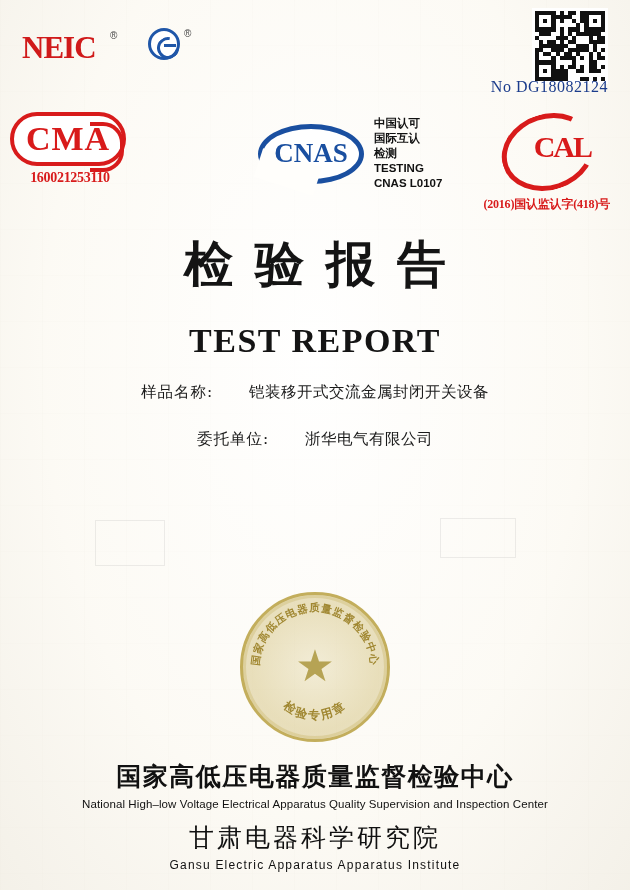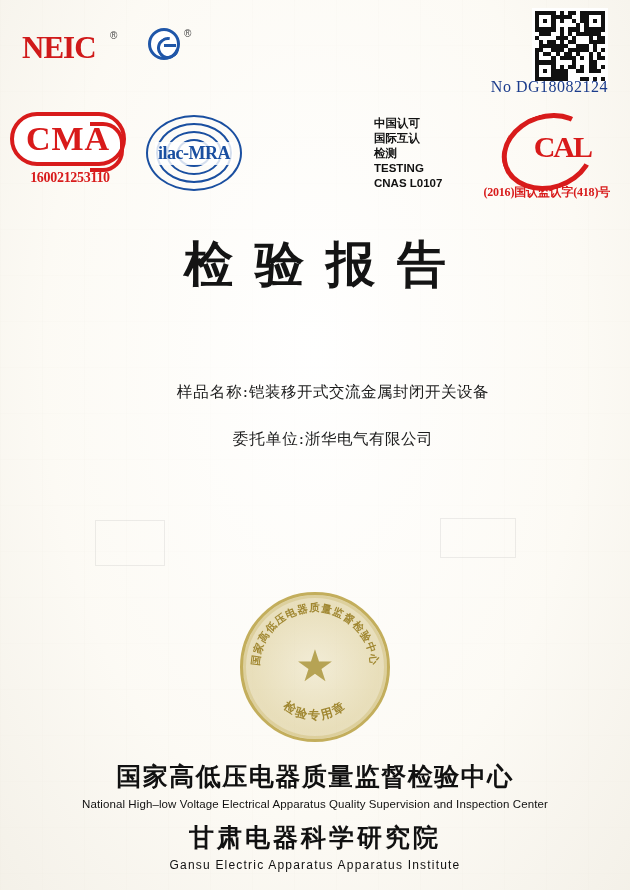--- a/index.html
+++ b/index.html
@@ -229,21 +229,21 @@
   }
   .cal-letters {
     position: absolute; left: 0; right: 0; top: 18px;
     font-family: "Liberation Serif", serif;
     font-weight: bold;
     font-size: 30px;
     color: #d81b1b;
     letter-spacing: -2px;
   }
   .cal-num {
-    margin-top: 0;
+    margin-top: 12px;
     font-family: "Liberation Serif", serif;
     font-weight: bold;
     font-size: 12px;
     color: #d81b1b;
     letter-spacing: -0.2px;
   }
 
   
   .title-cn {
     position: absolute; left: 0; right: 0; top: 232px;
@@ -273,21 +273,21 @@
     display: flex;
     justify-content: center;
     align-items: baseline;
     margin-bottom: 26px;
     font-family: "DejaVu Serif", serif;
     font-size: 15.5px;
     color: #1a1a1a;
   }
   .field .k {
     width: 108px;
-    text-align: right;
+    text-align: left;
     letter-spacing: 1px;
     white-space: nowrap;
   }
   .field .v {
     font-family: Liberation Sans, sans-serif;
     font-size: 15.5px;
     letter-spacing: 0.5px;
     white-space: nowrap;
   }
   .field.model .k { letter-spacing: 14px; }
@@ -334,21 +334,21 @@
   .f-en1 {
     margin-top: 5px;
     font-family: "Liberation Sans", sans-serif;
     font-size: 11.5px;
     color: #111;
     letter-spacing: 0.1px;
   }
   .f-cn2 {
     margin-top: 11px;
     font-family: "DejaVu Serif", serif;
-    font-weight: bold;
+    font-weight: normal;
     font-size: 25px;
     letter-spacing: 3px;
     color: #111;
   }
   .f-en2 {
     margin-top: 4px;
     font-family: "Liberation Sans", sans-serif;
     font-size: 12px;
     color: #111;
     letter-spacing: 1.2px;
@@ -676,48 +676,44 @@
     <span>DG18082124</span>
   </div>
 
   <div class="acc-row">
 
     <div class="cma">
       <div class="cma-badge">CMA</div>
       <div class="cma-num">160021253110</div>
     </div>
 
-    <div class="ilac">
-      <div class="ilac-arcs">
-        <span style="width:96px;height:76px;"></span>
-        <span style="width:76px;height:60px;"></span>
-        <span style="width:56px;height:44px;"></span>
-        <span style="width:34px;height:28px;"></span>
-      </div>
-      <div class="ilac-text">ilac-MRA</div>
+
+    <div class="cnas">
+      <div class="cnas-oval"></div>
+      <div class="cnas-txt">CNAS</div>
     </div>
-
 
     <div class="testing">
       <div class="cn">中国认可</div>
       <div class="cn">国际互认</div>
       <div class="cn">检测</div>
       <div>TESTING</div>
       <div>CNAS L0107</div>
     </div>
 
     <div class="cal">
       <div class="cal-ring">
         <div class="cal-letters">CAL</div>
       </div>
       <div class="cal-num">(2016)国认监认字(418)号</div>
     </div>
   </div>
 
   <div class="title-cn">检验报告</div>
+  <div class="title-en">TEST REPORT</div>
 
   <div class="fields">
     <div class="field">
       <span class="k">样品名称:</span>
       <span class="v">铠装移开式交流金属封闭开关设备</span>
     </div>
     <div class="field">
       <span class="k">委托单位:</span>
       <span class="v">浙华电气有限公司</span>
     </div>

